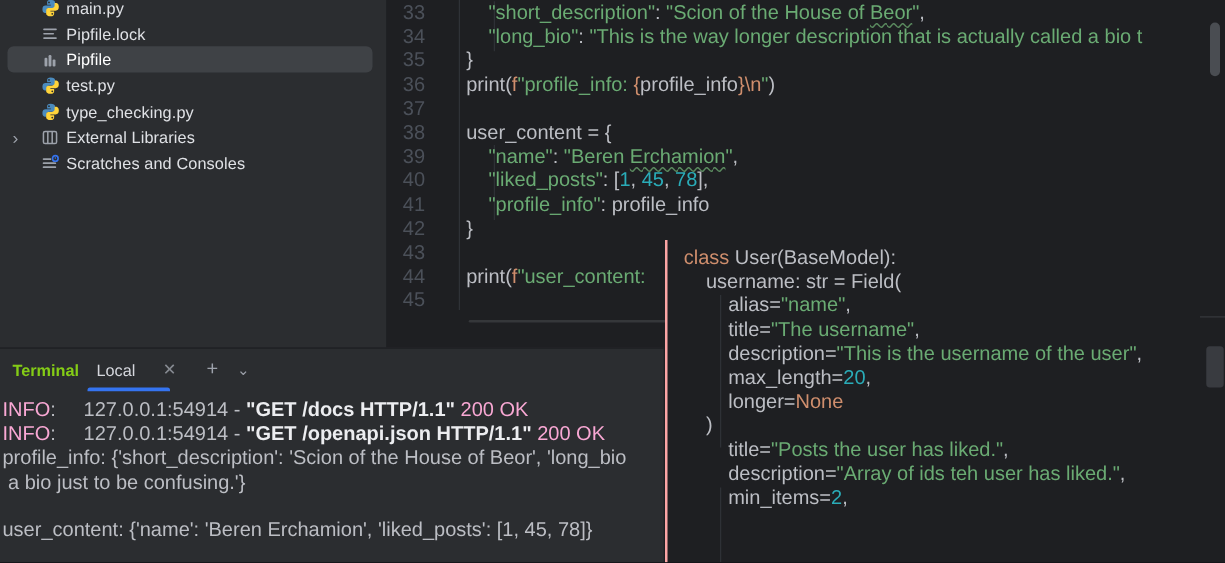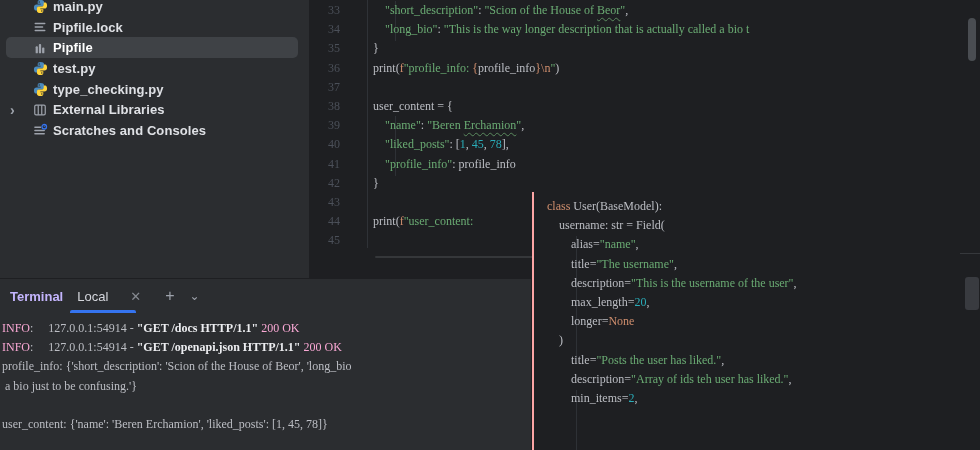--- a/index.html
+++ b/index.html
@@ -5,28 +5,28 @@
   html,body{margin:0;padding:0;background:#101114;}
   .app{position:relative;width:980px;height:450px;background:#1e1f22;overflow:hidden;
        font-family:"Liberation Sans","DejaVu Sans",sans-serif;color:#bcbec4;}
   
   .project-panel{position:absolute;left:0;top:0;width:309px;height:278px;background:#2b2d30;overflow:hidden;}
   .tree{position:absolute;left:0;top:-4px;right:0;}
   .tree-row{position:relative;height:20.7px;display:flex;align-items:center;padding-left:8px;
             font-size:13px;color:#dfe1e5;white-space:nowrap;}
   .tree-row.selected::before{content:"";position:absolute;left:6px;right:11px;top:0;bottom:0;
             background:#3f4246;border-radius:5px;}
-  .tree-row>*{position:relative;z-index:1;font-weight:bold;}
+  .tree-row>*{position:relative;z-index:1;}
   .chev{width:24px;color:#9da2ab;font-size:14px;line-height:1;padding-left:2px;box-sizing:border-box;}
   .ticon{width:16px;height:16px;margin-right:5px;display:inline-flex;align-items:center;justify-content:center;}
   .ticon svg{display:block;}
   .tlabel{letter-spacing:.1px;}
   
   .editor{position:absolute;left:309px;top:0;width:671px;height:278px;background:#1e1f22;overflow:hidden;}
-  .mono, .cl{font-family:Liberation Serif, serif;font-size:12px;}
+  .mono, .cl{font-family:Liberation Sans, sans-serif;font-size:16px;}
   .cl{height:19.2px;line-height:19.2px;white-space:pre;}
   .gutter{position:absolute;left:0;top:1px;width:31px;text-align:right;color:#4b5059;}
   .gutter-sep{position:absolute;left:58px;top:0;width:1px;height:248px;background:#2f3237;}
   .code-col{position:absolute;left:64px;top:1px;right:0;}
   .indent-guide{position:absolute;width:1px;background:#2e3136;}
   .hscroll-line{position:absolute;height:2px;background:#35373a;border-radius:1px;}
   .vthumb{position:absolute;background:#4a4d52;border-radius:4px;}
   
   .c-txt{color:#bcbec4}.c-str{color:#6aab73}.c-kw{color:#cf8e6d}.c-num{color:#2aacb8}
   .c-info{color:#f9a8d4}.c-b{color:#ecedf0;font-weight:bold}
@@ -35,21 +35,21 @@
   .overlay{position:absolute;left:532px;top:192px;width:448px;height:258px;background:#1e1f22;
            border-left:2px solid #fca5a5;overflow:hidden;}
   .overlay .code-col2{position:absolute;left:13px;top:5px;right:0;}
   .ov-guide{position:absolute;left:42px;width:1px;background:#2e3136;}
   .ov-line{position:absolute;left:426px;top:61px;width:22px;height:1px;background:#36383c;}
   .ov-thumb{position:absolute;left:431px;top:85px;width:14px;height:33px;background:#393b40;border-radius:3px;}
   
   .terminal{position:absolute;left:0;top:278px;width:531px;height:172px;background:#2b2d30;
             border-top:1px solid #1e1f22;overflow:hidden;box-sizing:border-box;}
   .tabbar{position:absolute;left:0;top:0;width:100%;height:34px;display:flex;align-items:center;padding-left:10px;box-sizing:border-box;}
-  .tw-title{font-size:13px;font-weight:bold;color:#c4b5fd;}
+  .tw-title{font-size:13px;font-weight:bold;color:#84cc16;}
   .tab{display:flex;align-items:center;margin-left:14px;font-size:13px;color:#d5d7dd;gap:22px;}
   .tab .close{color:#868a91;font-size:13px;}
   .tb-btn{color:#9da2ab;margin-left:24px;font-size:16px;line-height:1;}
   .tb-chev{color:#9da2ab;margin-left:15px;font-size:12px;}
   .tab-underline{position:absolute;left:70px;top:31px;width:66px;height:3px;background:#3574f0;border-radius:2px 2px 0 0;}
   .term-out{position:absolute;left:2px;top:40px;right:0;}
 </style>
 </head>
 <body>
 

